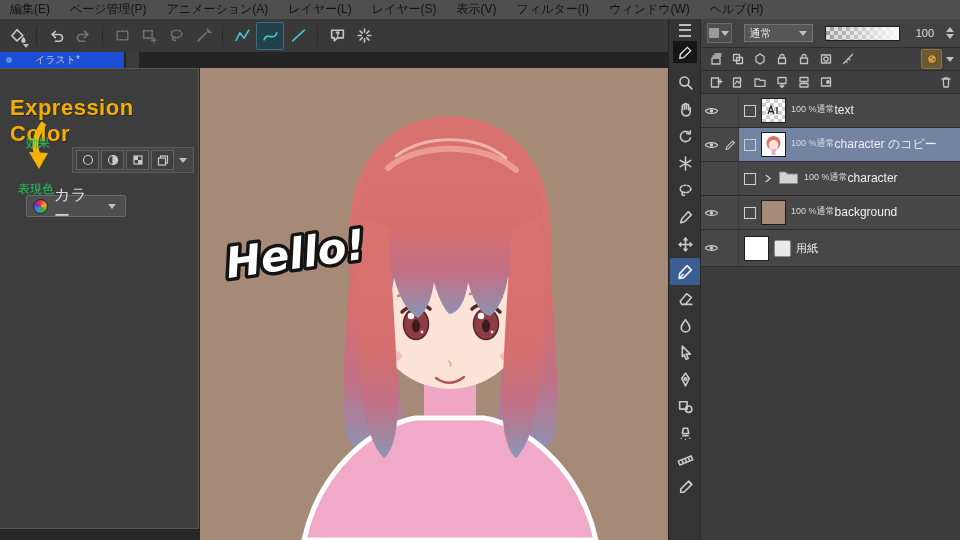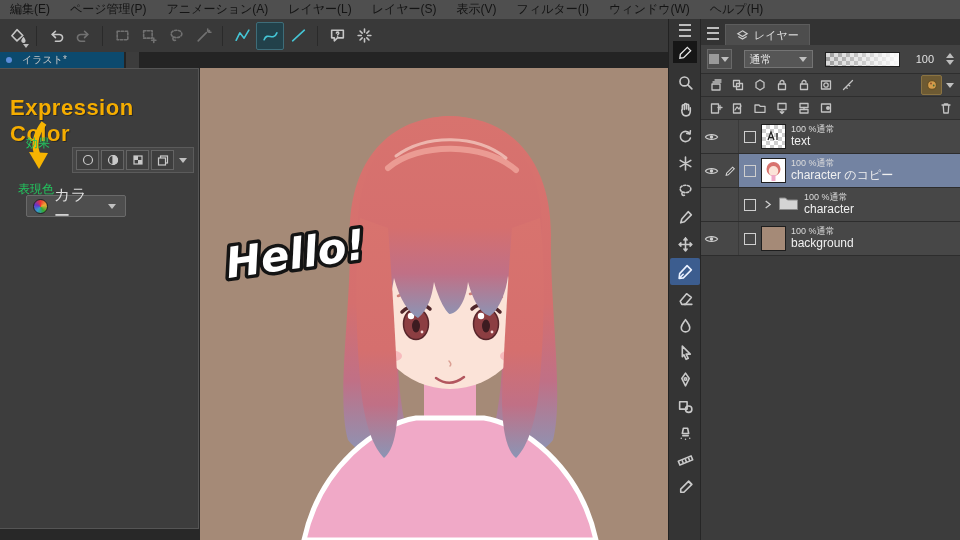--- a/index.html
+++ b/index.html
@@ -15,21 +15,21 @@
            border-bottom:1px solid #272727;display:flex;align-items:center;padding-left:4px;gap:1px}
   .tbico{width:26px;height:26px;display:flex;align-items:center;justify-content:center;border-radius:2px;position:relative}
   .tbico svg{stroke:#c6c6c6;fill:none;stroke-width:1.5;stroke-linecap:round;stroke-linejoin:round}
   .tbico.dim svg{opacity:.4}
   .tbico.teal svg{stroke:#45c6d6}
   .tbico.pressed{background:#22414a;border:1px solid #3e6d79}
   .tbsep{width:1px;height:20px;background:#2a2a2a;margin:0 5px}
   .tb-caret{position:absolute;right:1px;bottom:1px;width:0;height:0;border-left:3px solid transparent;border-right:3px solid transparent;border-top:4px solid #bdbdbd}
   
   .tabbar{position:absolute;top:52px;left:0;width:668px;height:16px;background:#242424;display:flex;align-items:stretch}
-  .doctab{width:112px;background:#0c4a6e;display:flex;align-items:center;gap:10px;padding:0 6px;color:#c6c6c6;font-size:10px}
+  .doctab{width:112px;background:#1d4ed8;display:flex;align-items:center;gap:23px;padding:0 6px;color:#c6c6c6;font-size:10px}
   .tabdot{width:6px;height:6px;border-radius:50%;background:#5b8dd9}
   .tabextra{width:13px;background:#3c3c3c;margin-left:2px}
   
   .workspace{position:absolute;top:68px;left:0;width:668px;bottom:0;background:#282828}
   .canvas{position:absolute;left:200px;top:0;width:468px;height:472px}
   
   .propPanel{position:absolute;left:0;top:0;width:199px;height:461px;background:#3d3d3d;
              border:1px solid #555;border-left:none;box-sizing:border-box}
   .annotation{position:absolute;left:10px;top:26px;font-size:22px;font-weight:bold;
               color:var(--annotation);text-shadow:1px 1px 0 rgba(0,0,0,.35);letter-spacing:.5px}
@@ -89,21 +89,21 @@
   .lr-eye svg{stroke:#cfcfcf;fill:none;stroke-width:1.2}
   .lr-edit{width:16px;display:flex;align-items:center;justify-content:center;border-right:1px solid #3a3a3a}
   .lr-edit svg{stroke:#d5d5d5;fill:none;stroke-width:1.2}
   .lr-main{flex:1;display:flex;align-items:center;gap:5px;padding:0 5px}
   .layer-row.selected .lr-main{background:var(--accent_selection)}
   .lr-check{width:10px;height:10px;border:1px solid #cfcfcf;background:transparent;flex:none}
   .lr-thumb{width:25px;height:25px;border:1px solid #1e1e1e;box-sizing:border-box;flex:none;position:relative;overflow:hidden}
   .th-checker{background:repeating-conic-gradient(#cfcfcf 0% 25%, #fff 0% 50%);background-size:8px 8px}
   .th-white{background:#fff}
   .th-bg{background:var(--canvas_bg)}
-  .lr-text{display:flex;flex-direction:column;justify-content:space-between;line-height:1.15;overflow:hidden}
+  .lr-text{display:flex;flex-direction:row;justify-content:space-between;line-height:1.15;overflow:hidden}
   .lr-info{font-size:9px;color:#dcdcdc;white-space:nowrap}
   .lr-name{font-size:12px;color:#f0f0f0;white-space:nowrap}
   .lr-name.big{font-size:11px}
   .lr-exp{width:12px;display:flex;align-items:center;justify-content:center}
   .lr-exp svg{stroke:#d0d0d0;fill:none;stroke-width:1.4}
   .paper-ico{width:15px;height:15px;background:#e9e9e9;border:1px solid #8a8a8a;border-radius:2px;flex:none}
   .lr-rest{flex:1;background:#3c3c3c}
 </style>
 </head>
 <body>
@@ -401,30 +401,20 @@
       </div>
     <div class="tool">
         <svg width="17" height="17" viewBox="0 0 16 16">
           <path d="M11 2l3 3-7.5 7.5H3.5V9.5z"></path>
           <path d="M13 4.5L11.5 3"></path>
         </svg>
       </div>
   </div>
 
   <div class="layers">
-    <div class="lp-head">
-      <span class="hamb" style="margin-bottom:5px"></span>
-      <div class="lp-tab">
-        <svg width="13" height="13" viewBox="0 0 14 14">
-            <path d="M7 2l5 3-5 3-5-3z"></path>
-            <path d="M2.5 8L7 10.7 11.5 8"></path>
-          </svg>
-        <span>レイヤー</span>
-      </div>
-    </div>
 
     <div class="lp-blend">
       <div class="mini-dd">
           <span class="sq"></span>
           <span class="chev" style="margin:0"></span>
         </div>
       <div class="blend-dd">
         <span>通常</span>
         <span class="chev" style="margin:0"></span>
       </div>
@@ -613,17 +603,33 @@
       <div class="lr-main">
         <span class="lr-check"></span>
         <span class="lr-thumb th-bg"></span>
         <div class="lr-text">
           <span class="lr-info">100 %通常</span>
           <span class="lr-name">background</span>
         </div>
       </div>
     </div>
 
+    <div class="layer-row" style="height:36px">
+      <span class="lr-eye">
+          <svg width="15" height="12" viewBox="0 0 16 12">
+            <path d="M1.5 6c2.2-3.4 10.8-3.4 13 0-2.2 3.4-10.8 3.4-13 0z"></path>
+            <circle cx="8" cy="6" r="1.8" fill="#cfcfcf" stroke="none"></circle>
+          </svg>
+        </span>
+      <span class="lr-edit"></span>
+      <div class="lr-main">
+        <span class="lr-thumb th-white"></span>
+        <span class="paper-ico"></span>
+        <div class="lr-text">
+          <span class="lr-name big">用紙</span>
+        </div>
+      </div>
+    </div>
 
     <div class="lr-rest" style="height:160px"></div>
   </div>
 
 </div>
 
 </body></html>

